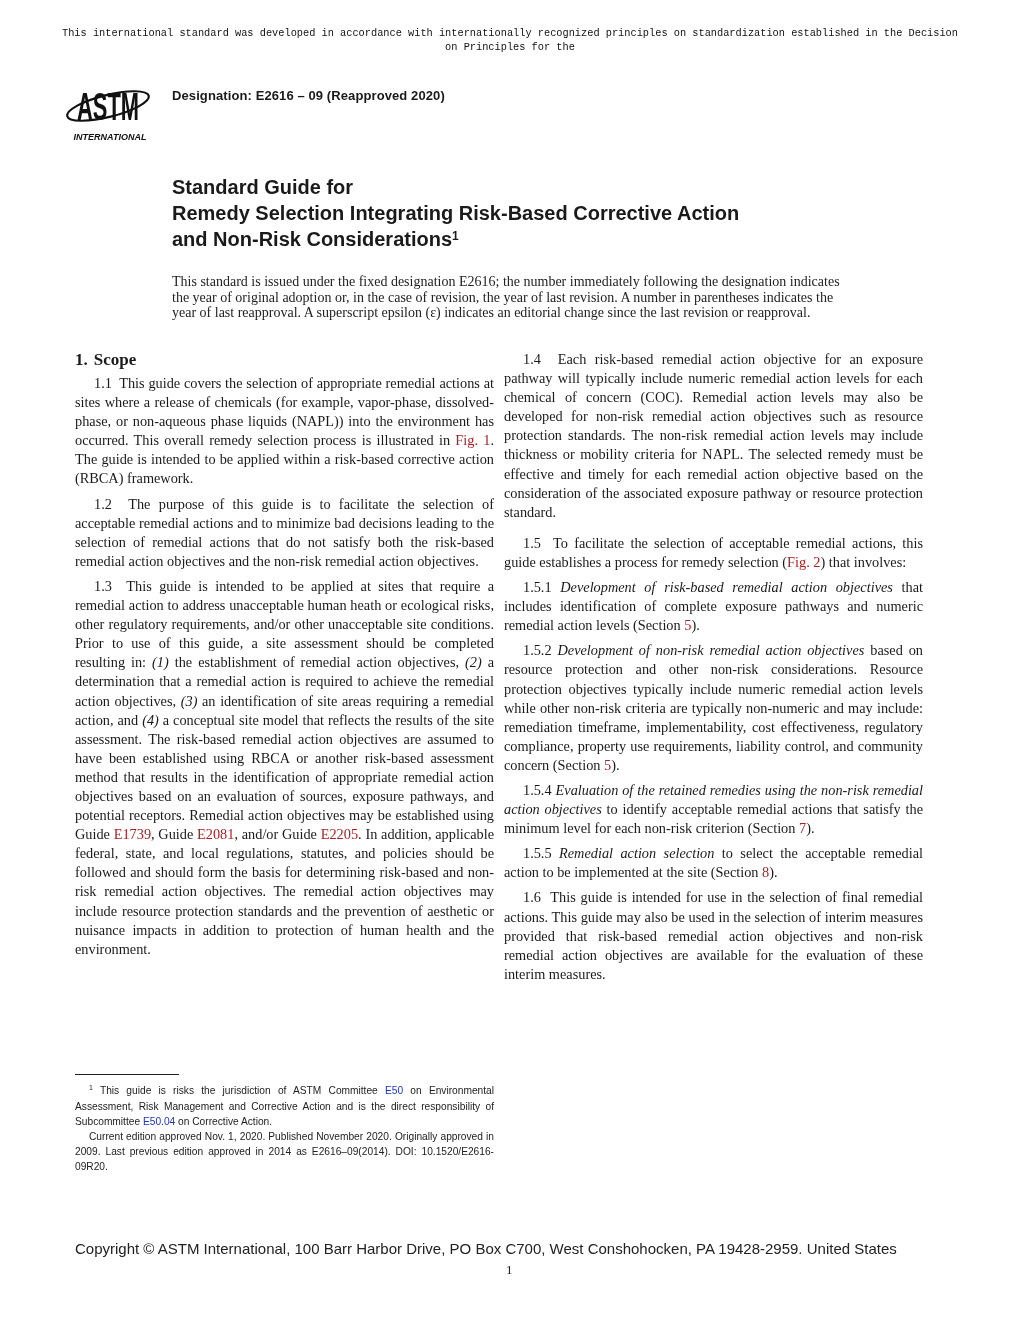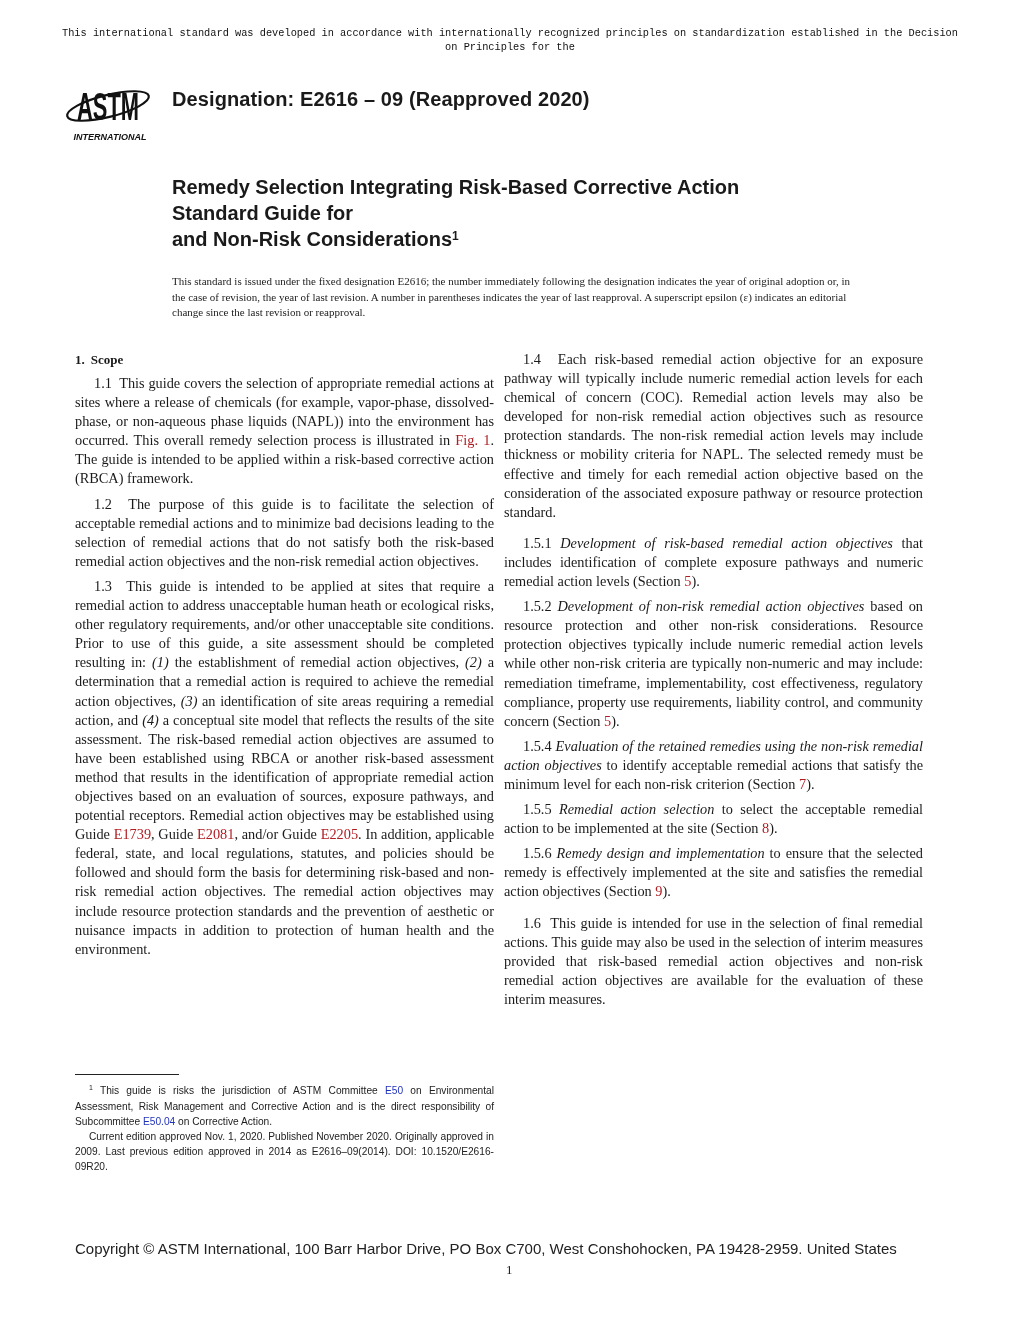--- a/index.html
+++ b/index.html
@@ -1,32 +1,32 @@
 <!DOCTYPE html>
 <html><head>
 <meta charset="utf-8">
 <style>
   html, body { margin: 0; padding: 0; background: #ffffff; }
   body { width: 1020px; height: 1320px; position: relative; overflow: hidden; color: #1a1a1a; }
   .notice { position: absolute; left: 60px; top: 26px; width: 900px; text-align: center;
     font-family: Liberation Mono, monospace; font-size: 10.3px; line-height: 14px; color: #111; }
   .logo { position: absolute; left: 62px; top: 76px; width: 100px; height: 68px; }
   .designation { position: absolute; left: 172px; top: 88px; font-family: "Liberation Sans", sans-serif;
-    font-weight: bold; font-size: 20px; color: #1a1a1a; letter-spacing: 0.1px; }
+    font-weight: bold; font-size: 13px; color: #1a1a1a; letter-spacing: 0.1px; }
   .title-block { position: absolute; left: 172px; top: 174px; font-family: "Liberation Sans", sans-serif;
     font-weight: bold; color: #1a1a1a; font-size: 20px; line-height: 26px; }
   .title-block sup { font-size: 12px; vertical-align: top; position: relative; top: -3px; }
   .issuance { position: absolute; left: 172px; top: 274px; width: 680px; font-family: "Liberation Serif", serif;
-    font-size: 11px; line-height: 15.5px; color: #222; }
+    font-size: 14px; line-height: 15.5px; color: #222; }
   .col { position: absolute; font-family: "Liberation Serif", serif; font-size: 14.3px; line-height: 19.1px;
     color: #1a1a1a; text-align: justify; }
   .col-left { left: 75px; top: 350px; width: 419px; }
   .col-right { left: 504px; top: 350px; width: 419px; }
   .col p { margin: 0 0 6px 0; text-indent: 19px; }
-  .col h2 { font-size: 13px; font-weight: bold; margin: 0 0 4px 0; line-height: 20px; }
+  .col h2 { font-size: 17px; font-weight: bold; margin: 0 0 4px 0; line-height: 20px; }
   .col h2 span.num { margin-right: 6px; }
   .link { color: #b01c22; }
   .fn-link { color: #2233bb; }
   i { font-style: italic; }
   .fn-rule { position: absolute; left: 75px; top: 1074px; width: 104px; height: 1px; background: #222; }
   .footnotes { position: absolute; left: 75px; top: 1080px; width: 419px; font-family: "Liberation Sans", sans-serif;
     font-size: 10.2px; line-height: 15.2px; color: #222; text-align: justify; }
   .footnotes p { margin: 0; text-indent: 14px; }
   .footnotes sup { font-size: 7px; }
   .copyright { position: absolute; left: 75px; top: 1240px; font-family: "Liberation Sans", sans-serif;
@@ -44,41 +44,41 @@
   <svg width="100" height="68" viewBox="0 0 100 68">
     <ellipse cx="46" cy="30" rx="42" ry="11" fill="none" stroke="#111" stroke-width="2.2" transform="rotate(-14 46 30)"></ellipse>
     <text x="46" y="44" text-anchor="middle" font-family="Liberation Sans, sans-serif" font-weight="bold" font-size="38" fill="#111" textLength="62" lengthAdjust="spacingAndGlyphs">ASTM</text>
     <text x="48" y="64" text-anchor="middle" font-family="Liberation Sans, sans-serif" font-weight="bold" font-style="italic" font-size="9" fill="#111">INTERNATIONAL</text>
   </svg>
 </div>
 
 <div class="designation">Designation: E2616 – 09 (Reapproved 2020)</div>
 
 <div class="title-block">
+  <div>Standard Guide for</div>
   <div>Remedy Selection Integrating Risk-Based Corrective Action</div>
-  <div>Standard Guide for</div>
   <div><span>and Non-Risk Considerations</span><sup>1</sup></div>
 </div>
 
 <div class="issuance">This standard is issued under the fixed designation E2616; the number immediately following the designation indicates the year of original adoption or, in the case of revision, the year of last revision. A number in parentheses indicates the year of last reapproval. A superscript epsilon (ε) indicates an editorial change since the last revision or reapproval.</div>
 
 <div class="col col-left">
   <h2><span class="num">1.</span><span>Scope</span></h2>
   <p><span>1.1</span>&nbsp; <span>This guide covers the selection of appropriate remedial actions at sites where a release of chemicals (for example, vapor-phase, dissolved-phase, or non-aqueous phase liquids (NAPL)) into the environment has occurred. This overall remedy selection process is illustrated in </span><span class="link">Fig. 1</span><span>. The guide is intended to be applied within a risk-based corrective action (RBCA) framework.</span></p>
   <p><span>1.2</span>&nbsp; <span>The purpose of this guide is to facilitate the selection of acceptable remedial actions and to minimize bad decisions leading to the selection of remedial actions that do not satisfy both the risk-based remedial action objectives and the non-risk remedial action objectives.</span></p>
   <p><span>1.3</span>&nbsp; <span>This guide is intended to be applied at sites that require a remedial action to address unacceptable human heath or ecological risks, other regulatory requirements, and/or other unacceptable site conditions. Prior to use of this guide, a site assessment should be completed resulting in: </span><i>(1)</i><span> the establishment of remedial action objectives, </span><i>(2)</i><span> a determination that a remedial action is required to achieve the remedial action objectives, </span><i>(3)</i><span> an identification of site areas requiring a remedial action, and </span><i>(4)</i><span> a conceptual site model that reflects the results of the site assessment. The risk-based remedial action objectives are assumed to have been established using RBCA or another risk-based assessment method that results in the identification of appropriate remedial action objectives based on an evaluation of sources, exposure pathways, and potential receptors. Remedial action objectives may be established using Guide </span><span class="link">E1739</span><span>, Guide </span><span class="link">E2081</span><span>, and/or Guide </span><span class="link">E2205</span><span>. In addition, applicable federal, state, and local regulations, statutes, and policies should be followed and should form the basis for determining risk-based and non-risk remedial action objectives. The remedial action objectives may include resource protection standards and the prevention of aesthetic or nuisance impacts in addition to protection of human health and the environment.</span></p>
 </div>
 
 <div class="col col-right">
   <p style="margin-bottom:12px"><span>1.4</span>&nbsp; <span>Each risk-based remedial action objective for an exposure pathway will typically include numeric remedial action levels for each chemical of concern (COC). Remedial action levels may also be developed for non-risk remedial action objectives such as resource protection standards. The non-risk remedial action levels may include thickness or mobility criteria for NAPL. The selected remedy must be effective and timely for each remedial action objective based on the consideration of the associated exposure pathway or resource protection standard.</span></p>
+  <p><span>1.5</span>&nbsp; <span>To facilitate the selection of acceptable remedial actions, this guide establishes a process for remedy selection (</span><span class="link">Fig. 2</span><span>) that involves:</span></p>
   <p><span>1.5.1</span>&nbsp;<i>Development of risk-based remedial action objectives</i><span> that includes identification of complete exposure pathways and numeric remedial action levels (Section </span><span class="link">5</span><span>).</span></p>
   <p><span>1.5.2</span>&nbsp;<i>Development of non-risk remedial action objectives</i><span> based on resource protection and other non-risk considerations. Resource protection objectives typically include numeric remedial action levels while other non-risk criteria are typically non-numeric and may include: remediation timeframe, implementability, cost effectiveness, regulatory compliance, property use requirements, liability control, and community concern (Section </span><span class="link">5</span><span>).</span></p>
   <p><span>1.5.4</span>&nbsp;<i>Evaluation of the retained remedies using the non-risk remedial action objectives</i><span> to identify acceptable remedial actions that satisfy the minimum level for each non-risk criterion (Section </span><span class="link">7</span><span>).</span></p>
   <p><span>1.5.5</span>&nbsp;<i>Remedial action selection</i><span> to select the acceptable remedial action to be implemented at the site (Section </span><span class="link">8</span><span>).</span></p>
-  <p style="margin-bottom:12px"><span>1.5.6</span>&nbsp;<i>Remedy design and implementation</i><span> to ensure that the selected remedy is effectively implemented at the site and satisfies the remedial action objectives (Section </span><span class="link">9</span><span>).</span></p>
   <p><span>1.6</span>&nbsp; <span>This guide is intended for use in the selection of final remedial actions. This guide may also be used in the selection of interim measures provided that risk-based remedial action objectives and non-risk remedial action objectives are available for the evaluation of these interim measures.</span></p>
 </div>
 
 <div class="fn-rule"></div>
 <div class="footnotes">
   <p><sup>1</sup><span> This guide is risks the jurisdiction of ASTM Committee </span><span class="fn-link">E50</span><span> on Environmental Assessment, Risk Management and Corrective Action and is the direct responsibility of Subcommittee </span><span class="fn-link">E50.04</span><span> on Corrective Action.</span></p>
   <p>Current edition approved Nov. 1, 2020. Published November 2020. Originally approved in 2009. Last previous edition approved in 2014 as E2616–09(2014). DOI: 10.1520/E2616-09R20.</p>
 </div>
 
 <div class="copyright">Copyright © ASTM International, 100 Barr Harbor Drive, PO Box C700, West Conshohocken, PA 19428-2959. United States</div>

